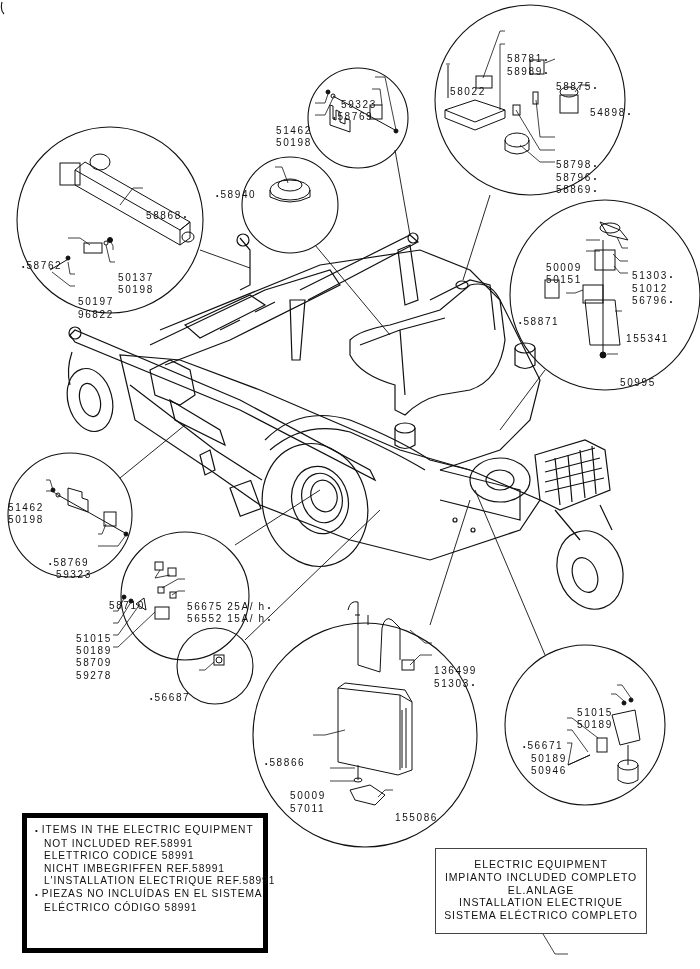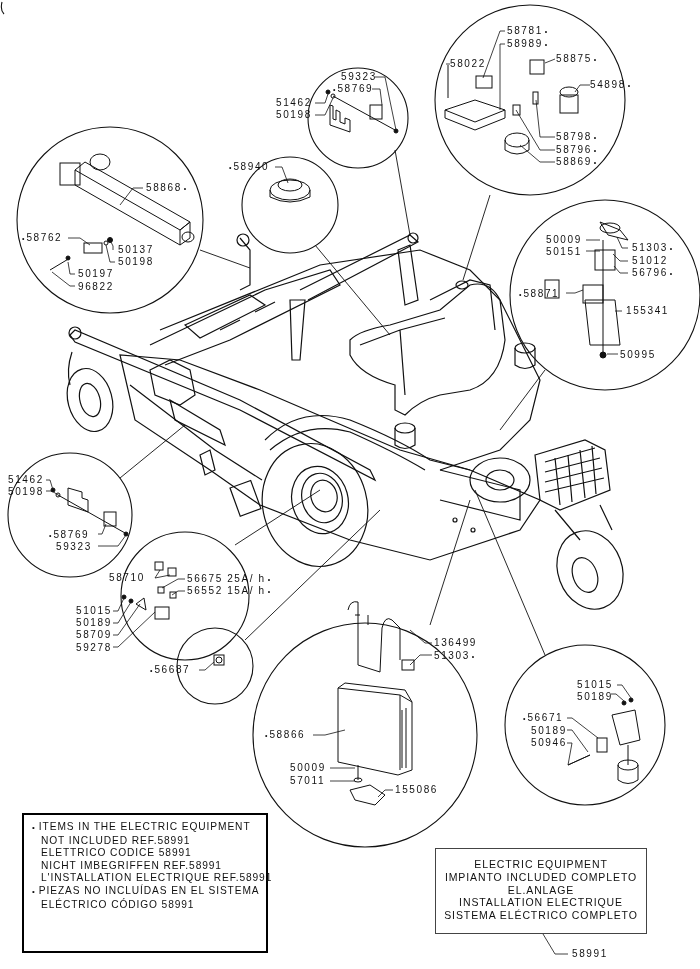--- a/index.html
+++ b/index.html
@@ -1,24 +1,24 @@
 <!DOCTYPE html>
 <html><head>
 <meta charset="utf-8">
 <style>
   html, body { margin:0; padding:0; background:#ffffff; }
   body { width:700px; height:969px; position:relative; overflow:hidden;
          font-family:"Liberation Sans", sans-serif; color:#111; }
   #art { position:absolute; left:0; top:0; width:700px; height:969px; }
   .lbl { position:absolute; font-size:10px; letter-spacing:1.6px; white-space:nowrap;
-         font-family:"Liberation Sans", sans-serif; color:#111; line-height:12px; }
+         font-family:"Liberation Sans", sans-serif; color:#111; line-height:12px;margin-top:28px; }
   .star::before { content:"• "; font-size:7px; letter-spacing:0; }
   .star-after::after { content:" •"; font-size:7px; letter-spacing:0; }
   .notes { position:absolute; left:22px; top:813px; width:246px; height:140px;
-           border:2px solid #000000; box-sizing:border-box; padding:6px 6px 0 8px; }
+           border:5px solid #000000; box-sizing:border-box; padding:6px 6px 0 8px; }
   .notes .line { font-size:10.2px; letter-spacing:0.9px; line-height:12.6px; white-space:nowrap; }
   .notes .b::before { content:"• "; font-size:8px; }
   .notes .i { padding-left:9px; }
   .kit { position:absolute; left:435px; top:848px; width:212px; height:86px;
          border:1px solid #444; box-sizing:border-box; padding:9px 0 0 0; text-align:center; }
   .kit .line { font-size:10.5px; letter-spacing:0.9px; line-height:12.8px; white-space:nowrap; }
 </style>
 </head>
 <body>
 
@@ -291,21 +291,21 @@
 
 <div class="lbl star-after" style="left:507px;top:25px">58781</div>
 <div class="lbl star-after" style="left:507px;top:38px">58989</div>
 <div class="lbl" style="left:450px;top:58px">58022</div>
 <div class="lbl star-after" style="left:556px;top:53px">58875</div>
 <div class="lbl star-after" style="left:590px;top:79px">54898</div>
 <div class="lbl star-after" style="left:556px;top:131px">58798</div>
 <div class="lbl star-after" style="left:556px;top:144px">58796</div>
 <div class="lbl star-after" style="left:556px;top:156px">58869</div>
 
-<div class="lbl star" style="left:229px;top:161px">58940</div>
+<div class="lbl star" style="left:216px;top:161px">58940</div>
 
 <div class="lbl star-after" style="left:146px;top:182px">58868</div>
 <div class="lbl star" style="left:22px;top:232px">58762</div>
 <div class="lbl" style="left:118px;top:244px">50137</div>
 <div class="lbl" style="left:118px;top:256px">50198</div>
 <div class="lbl" style="left:78px;top:268px">50197</div>
 <div class="lbl" style="left:78px;top:281px">96822</div>
 
 <div class="lbl" style="left:546px;top:234px">50009</div>
 <div class="lbl" style="left:546px;top:246px">50151</div>

